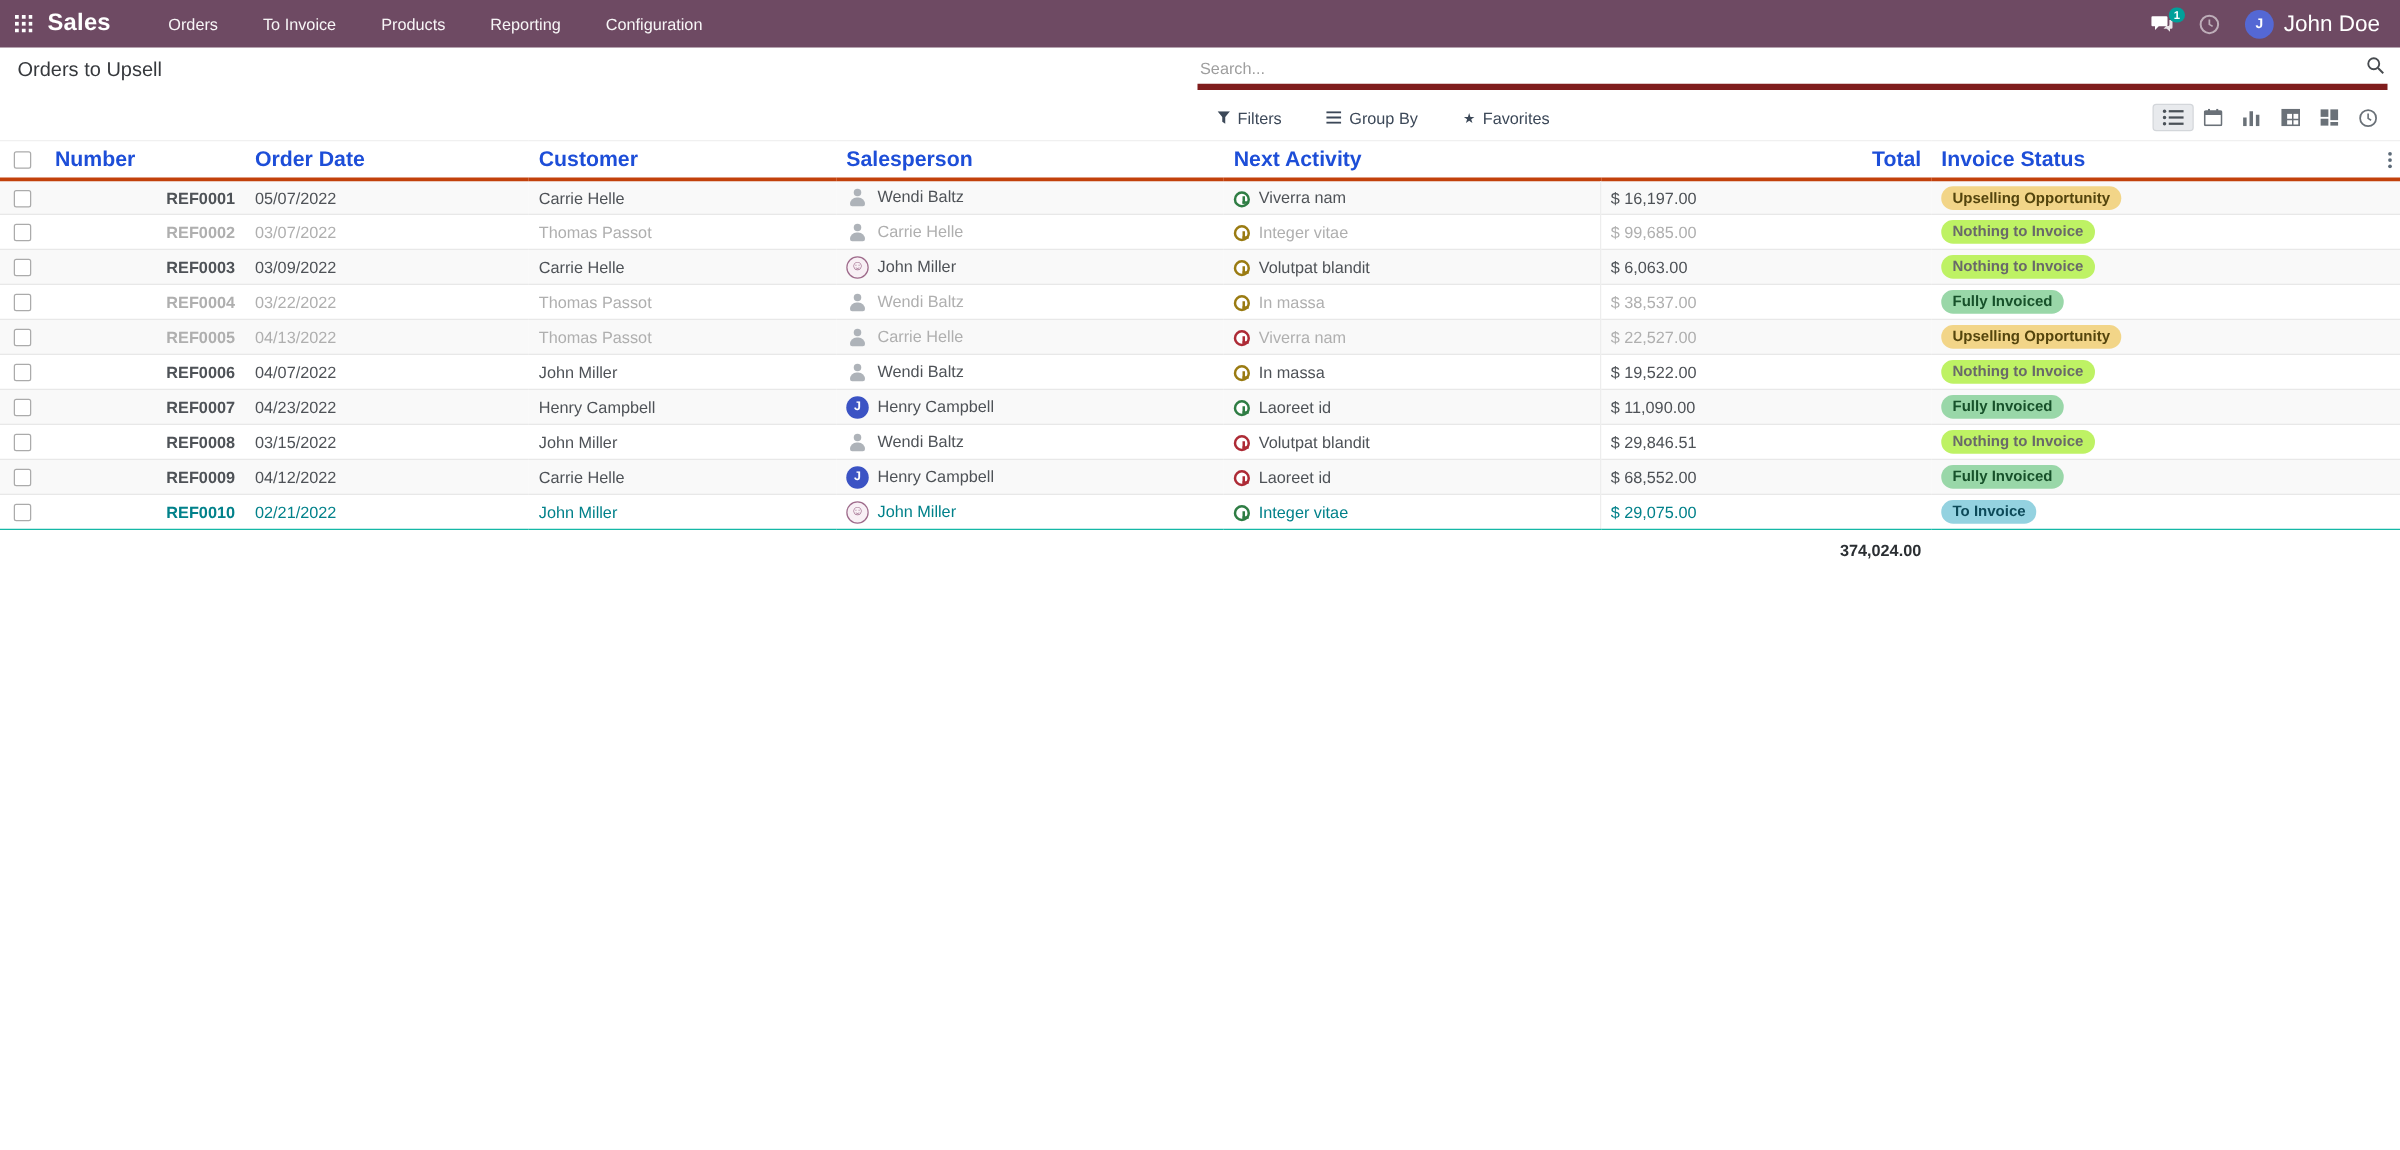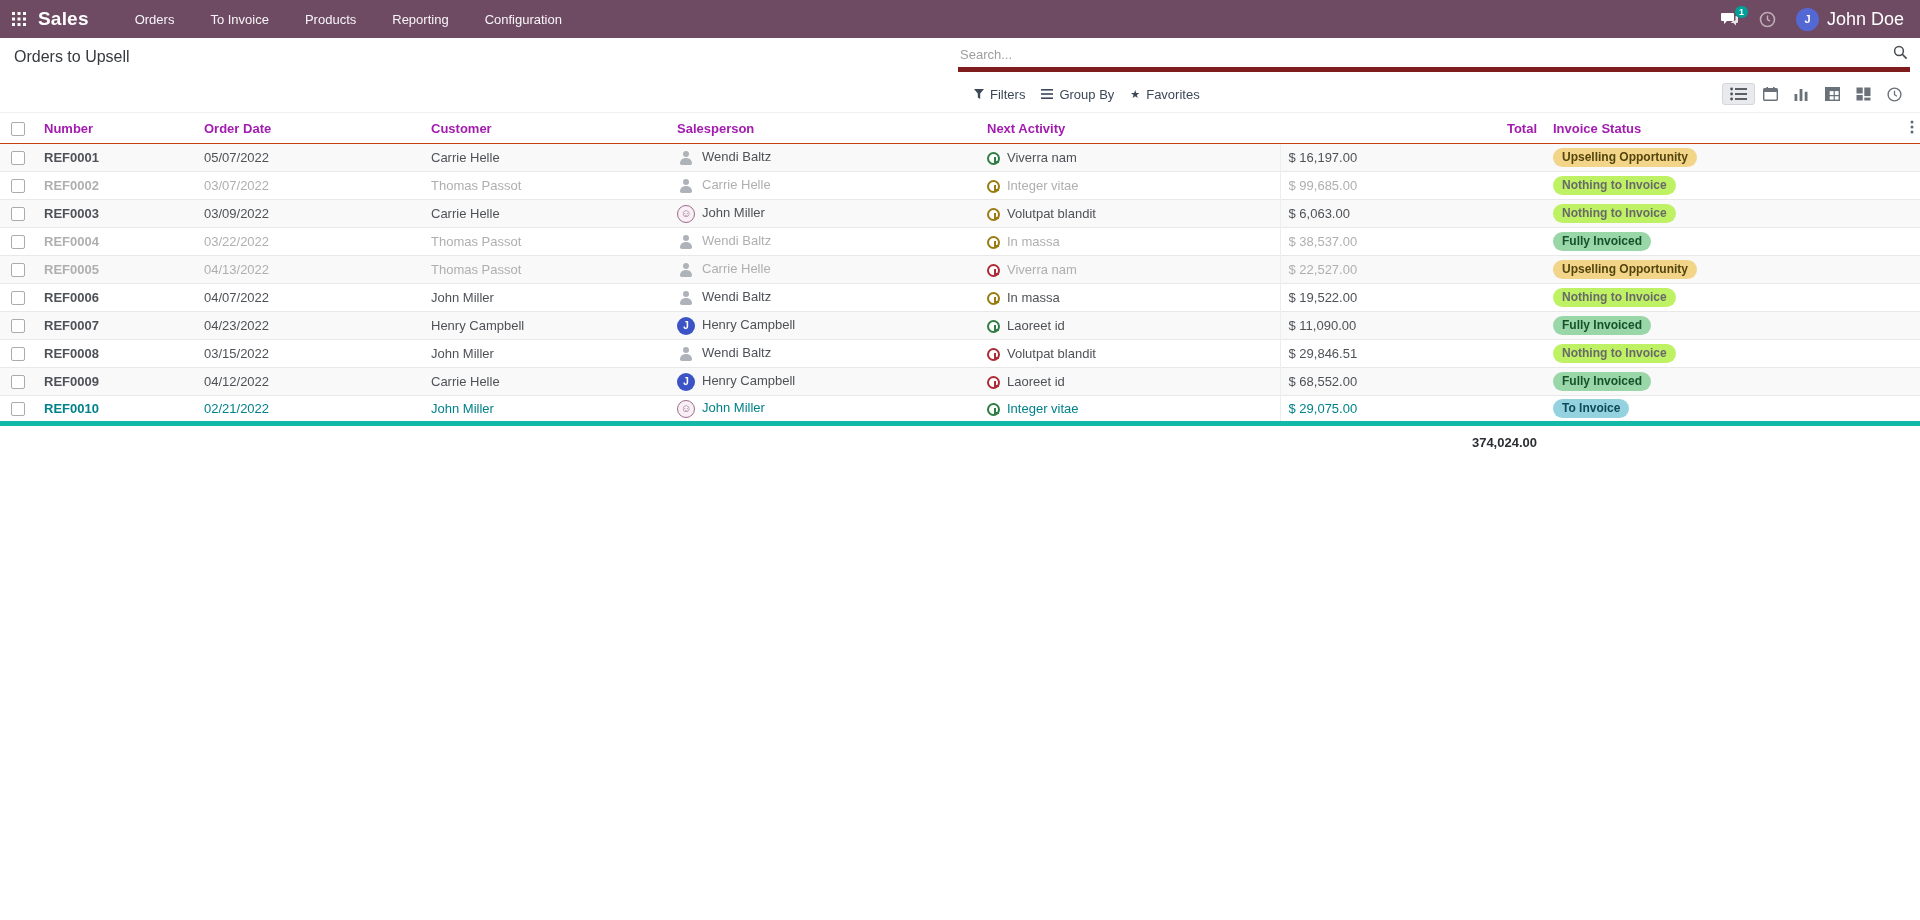--- a/index.html
+++ b/index.html
@@ -28,41 +28,41 @@
   .search-wrap { width:952px; margin-right:10px; position:relative; }
   .search-input { width:100%; border:none; border-bottom:5px solid #7f1d1d; font-size:13px;
                   padding:4px 26px 5px 2px; outline:none; color:#333;
                   font-family:"Liberation Sans","DejaVu Sans",sans-serif; }
   .search-input::placeholder { color:#9E9E9E; }
   .search-mag { position:absolute; right:2px; top:2px; cursor:pointer; }
 
   .cp-row2 { display:flex; align-items:center; height:36px; }
   .cp-spacer { flex:1; }
   .cp-right { width:952px; margin-right:10px; display:flex; align-items:center; justify-content:space-between; }
-  .filter-group { display:flex; gap:16px; margin-left:16px; }
+  .filter-group { display:flex; gap:36px; margin-left:16px; }
   .filter-item { display:flex; align-items:center; gap:6px; font-size:13px; color:#3C4858; cursor:pointer; }
   .star-glyph { font-size:11px; color:#3C4858; }
   .switcher { display:flex; align-items:center; }
   .sw-btn { padding:3px 7px; border:1px solid transparent; border-radius:3px; cursor:pointer;
             display:flex; align-items:center; }
   .sw-btn.active { background:#E8EAED; border-color:#D3D6DA; }
 
   
   table { width:1920px; border-collapse:collapse; table-layout:fixed; border-top:1px solid #F0F0F0; }
-  th { font-weight:700; color:#a21caf; text-align:left; padding:0 8px; font-size:13px;
-       height:31px; border-bottom:1px solid #c2410c; position:relative; }
+  th { font-weight:700; color:#1d4ed8; text-align:left; padding:0 8px; font-size:17px;
+       height:31px; border-bottom:3px solid #c2410c; position:relative; }
   th.col-total { text-align:right; }
   tbody td { height:28px; padding:0 8px; font-size:13px; border-top:1px solid #E8E8E8; color:inherit; }
   tbody tr:first-child td { border-top:none; }
-  tbody tr:last-child td { border-bottom:5px solid #14b8a6; }
+  tbody tr:last-child td { border-bottom:1px solid #14b8a6; }
   tbody tr { color:#4E5257; cursor:pointer; }
   tbody tr:nth-child(odd) { background:#F9F9F9; }
   tbody tr.muted { color:#AFAFAF; }
   tbody tr.link { color:#01818A; }
-  td.col-number { font-weight:700; }
+  td.col-number { font-weight:700;text-align:right; }
   td.col-total, th.col-total { }
   td.col-total { border-left:1px solid #EDEDED; }
   tfoot td { padding:9px 8px; font-size:13px; }
   tfoot .sum { font-weight:700; color:#2B2F33; text-align:right; }
 
   .cb { display:inline-block; width:14px; height:14px; border:1px solid #ABABAB; border-radius:2px;
         background:#fff; vertical-align:middle; cursor:pointer; }
   .cb-cell { text-align:center; padding:0 !important; }
 
   .badge { display:inline-block; border-radius:10px; padding:2px 9px; font-size:12px;

